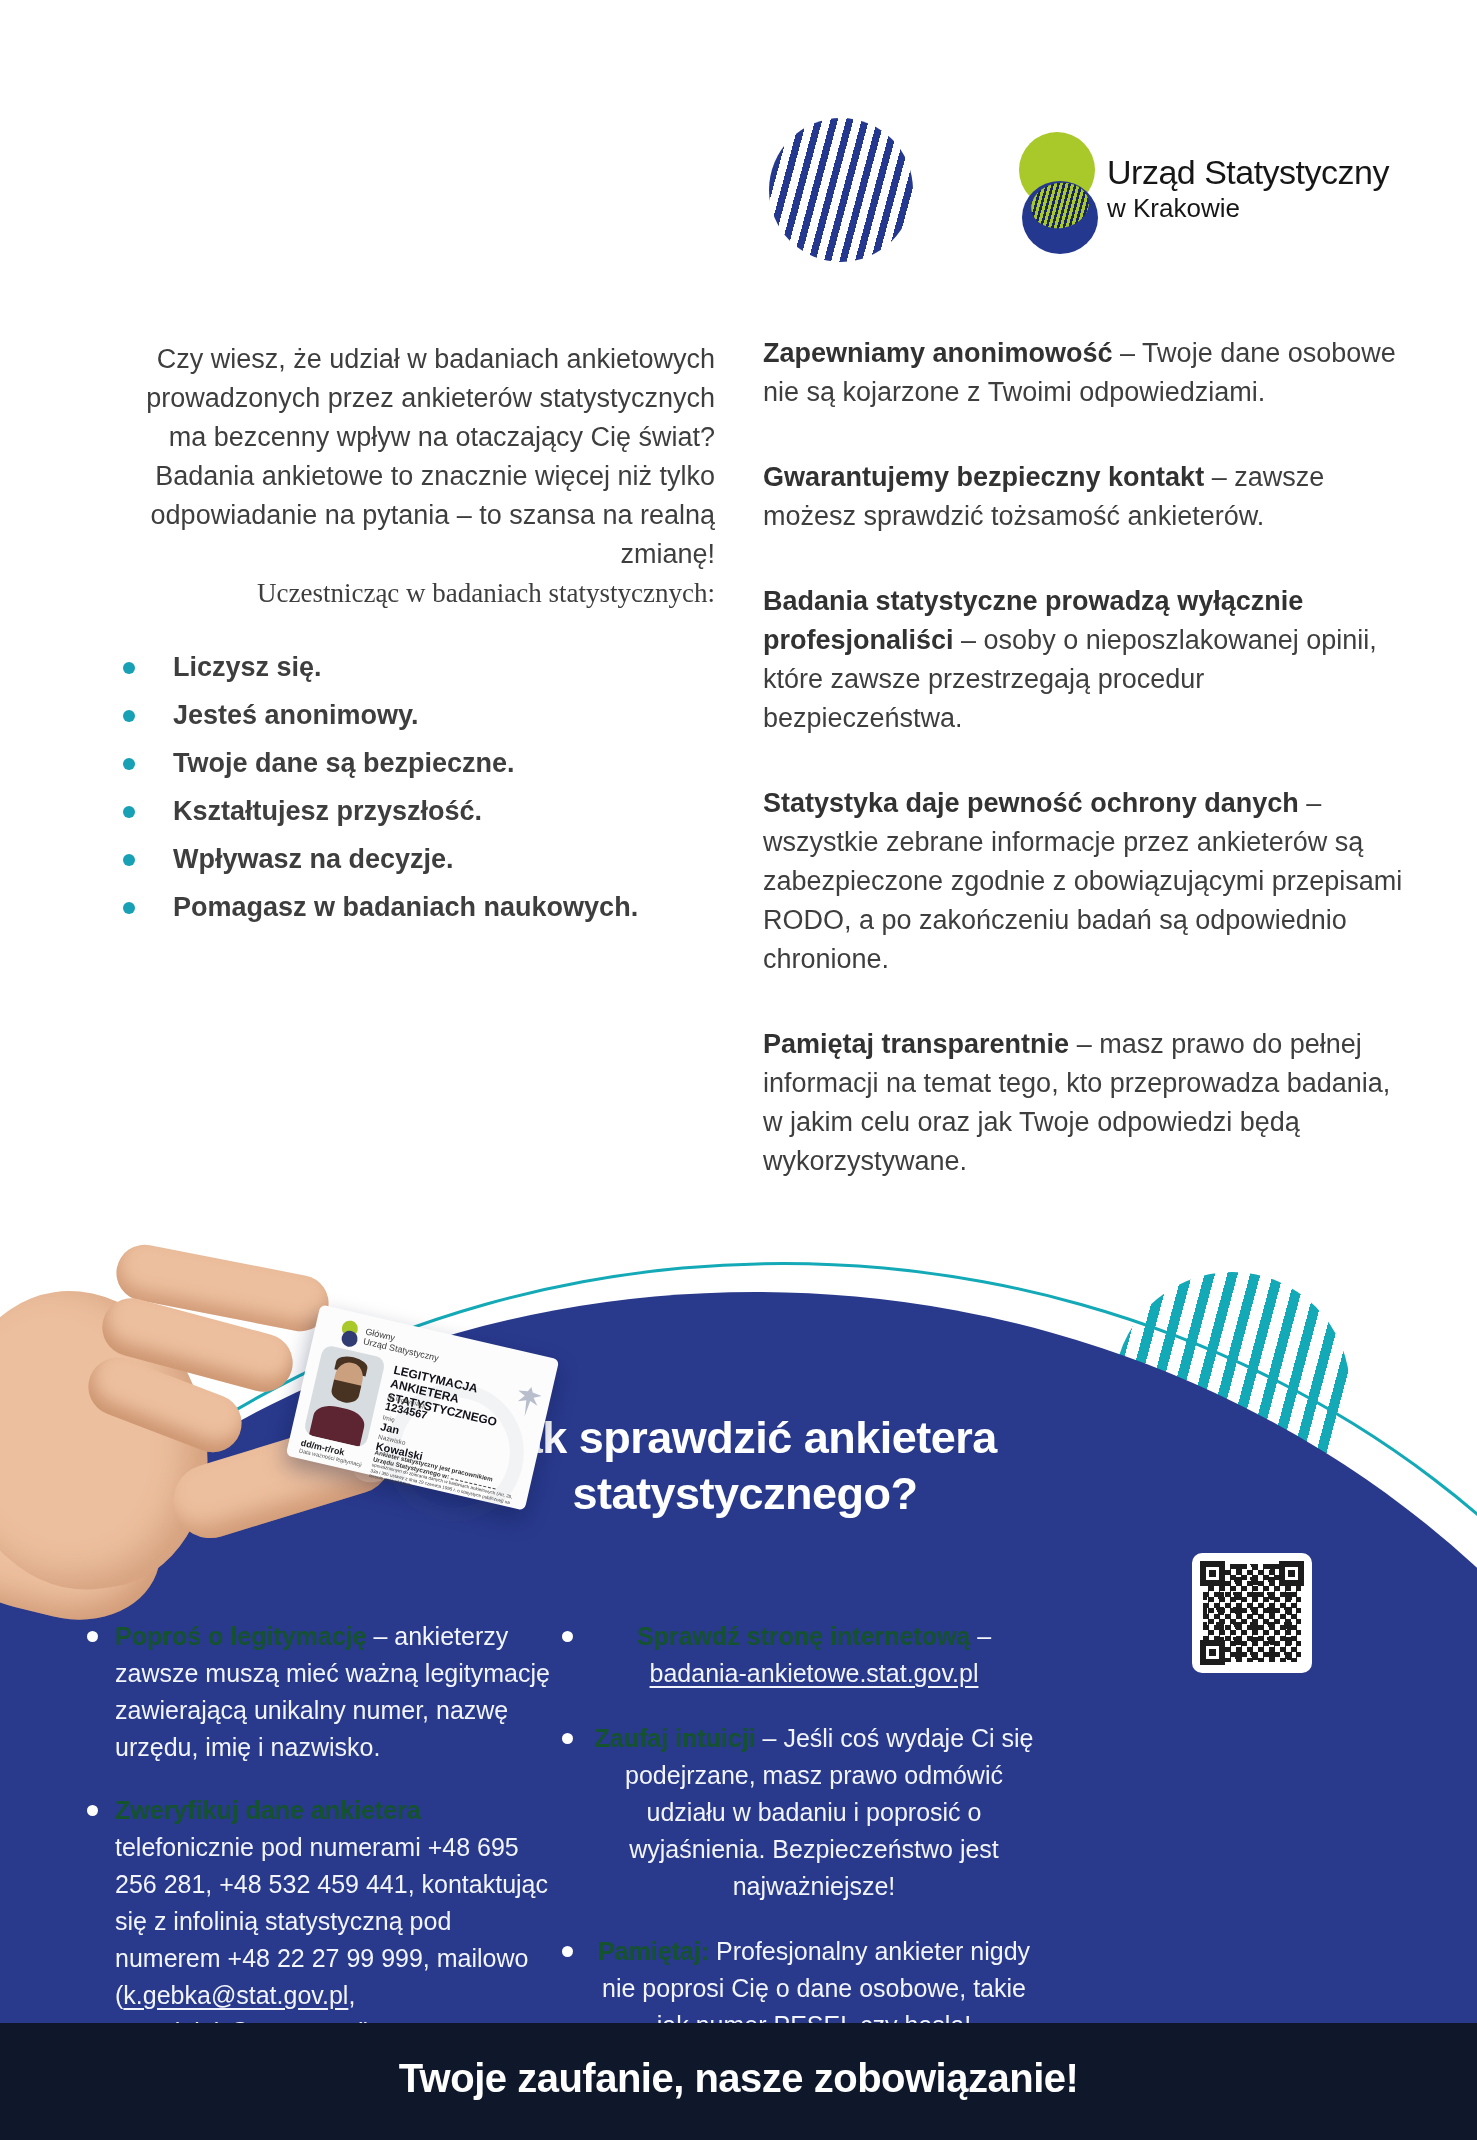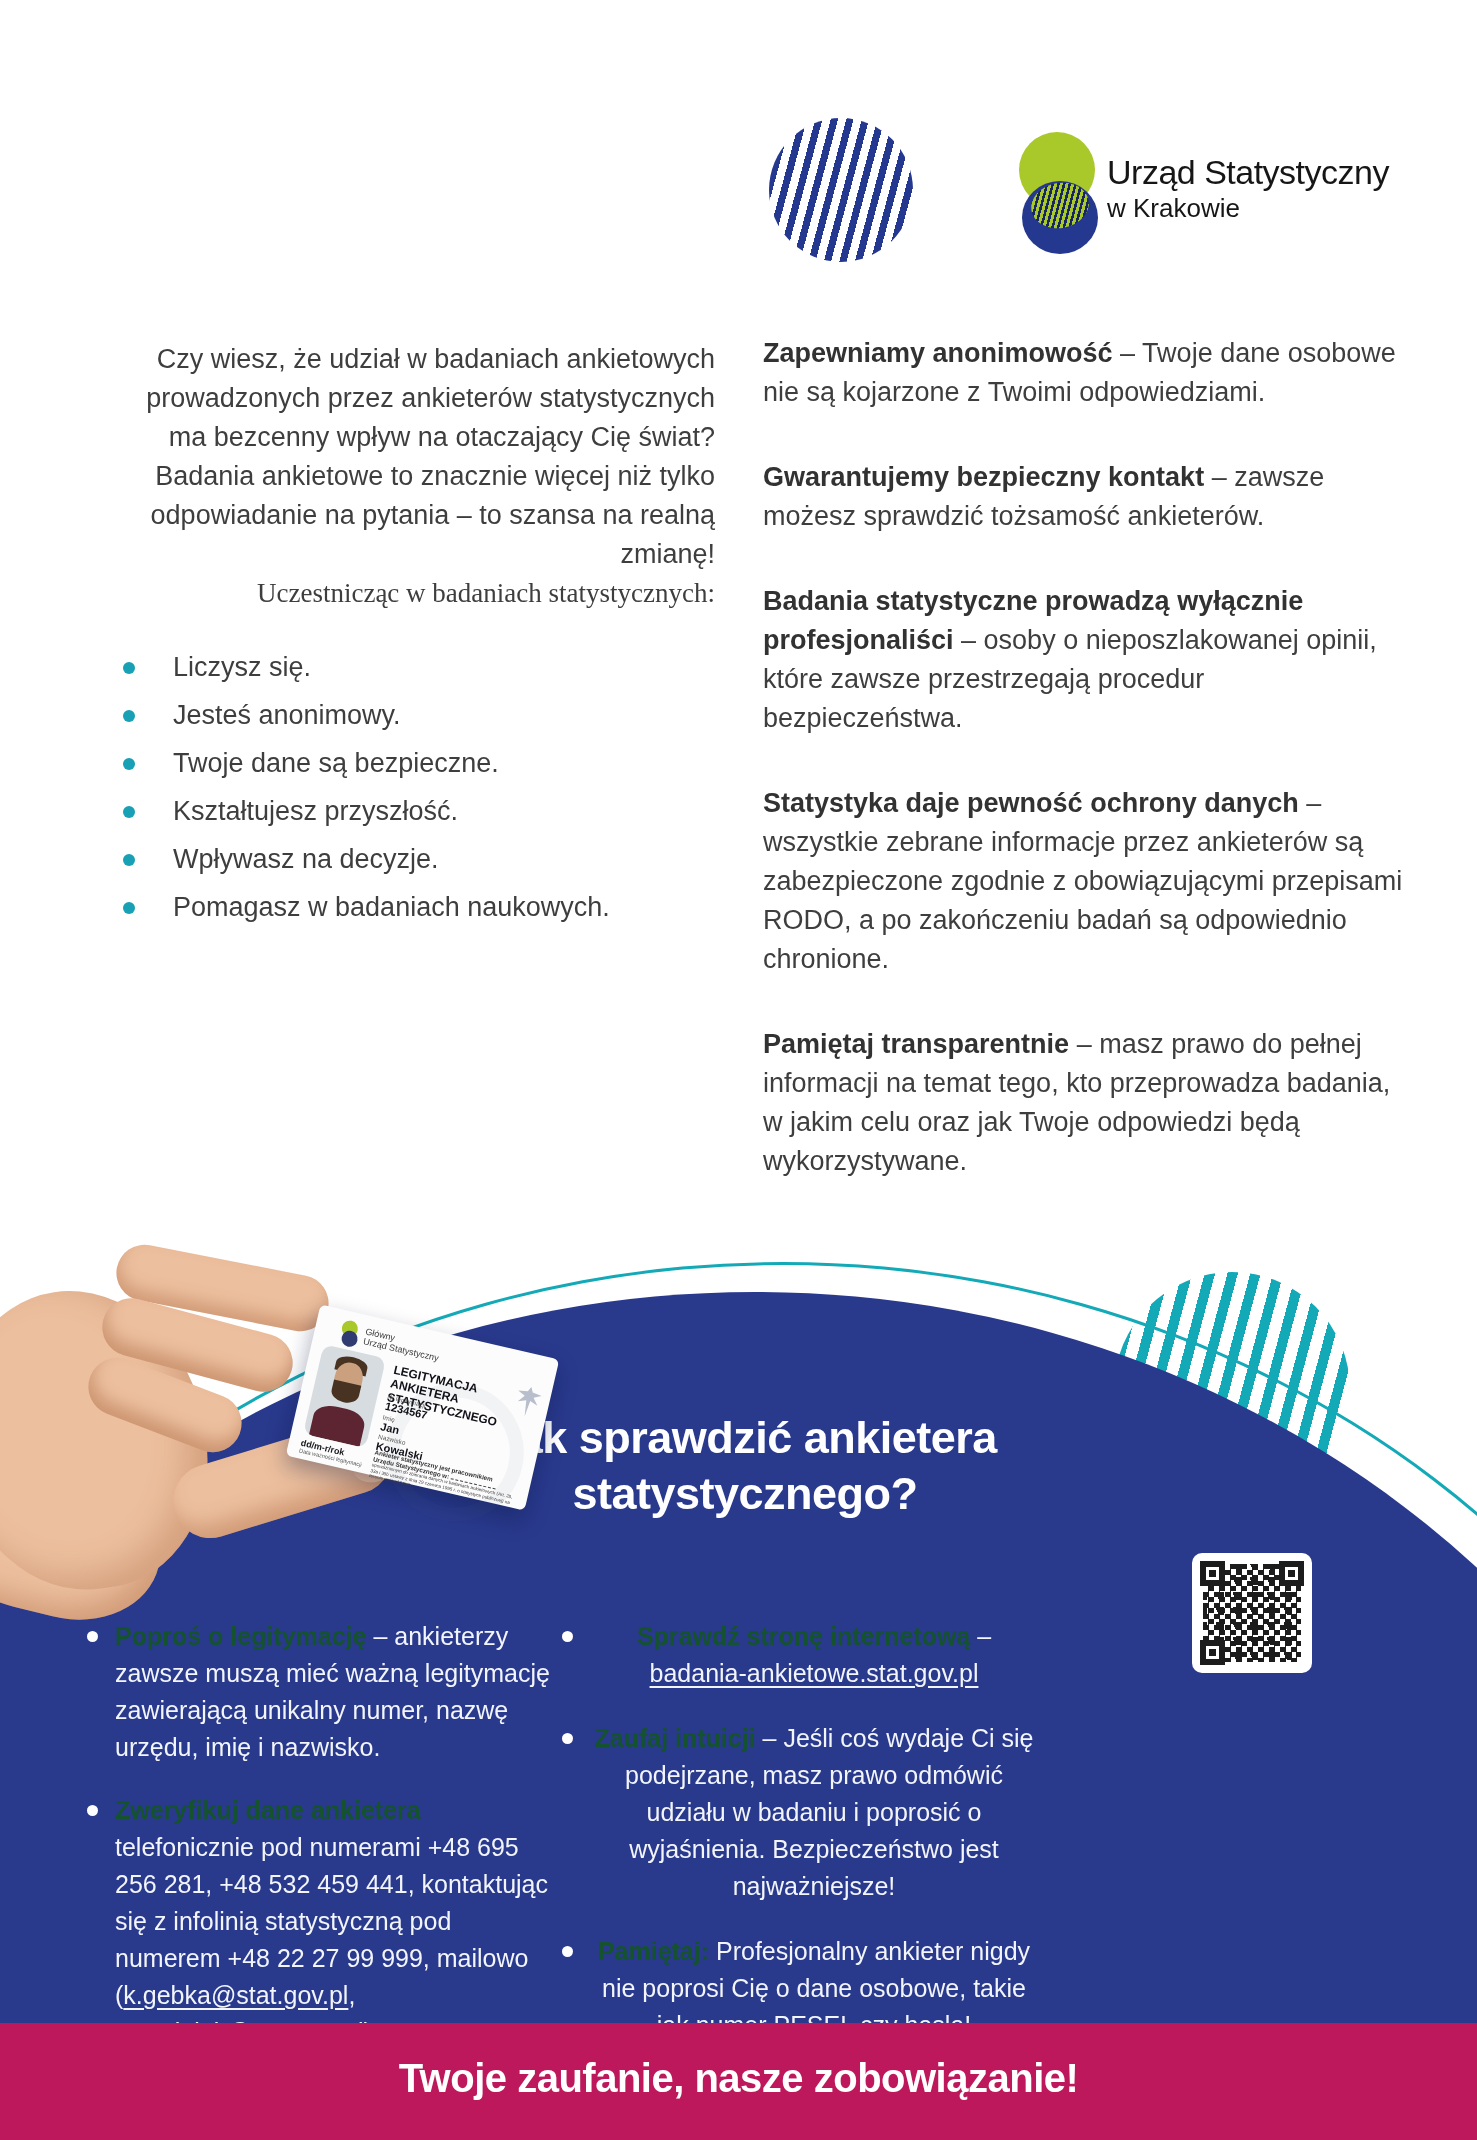--- a/index.html
+++ b/index.html
@@ -20,21 +20,21 @@
         transform:rotate(-10deg);
         background:repeating-linear-gradient(115deg,#17265f 0 2.5px,#a9c829 2.5px 5.5px);}
   .logo-t1{position:absolute;left:92px;top:58px;font-size:34px;color:#161616;letter-spacing:-0.5px;white-space:nowrap;}
   .logo-t2{position:absolute;left:92px;top:98px;font-size:26px;color:#161616;white-space:nowrap;}
   
   .col-left{position:absolute;left:115px;top:340px;width:600px;font-size:27px;line-height:39px;z-index:2;}
   .col-right{position:absolute;left:763px;top:334px;width:648px;font-size:27px;line-height:39px;z-index:2;}
   .col-right p{margin:0 0 46px 0;}
   .col-left p{margin:0;text-align:right;}
   .list-heading{margin-top:48px;font-family:Liberation Serif, serif;}
-  ul.benefits{list-style:none;margin:30px 0 0 0;padding:0;}
+  ul.benefits{list-style:none;margin:30px 0 0 0;padding:0;font-weight:bold;}
   ul.benefits li{position:relative;padding-left:58px;line-height:48px;}
   ul.benefits .dot{position:absolute;left:8px;top:19px;width:12px;height:12px;border-radius:50%;background:#18a0b5;}
   .closing{margin-top:62px !important;}
   b{color:#323232;}
   
   .teal-ring{position:absolute;left:-245px;top:1262px;width:2050px;height:1900px;border-radius:50%;
         border:3px solid #14a9b7;z-index:1;}
   .dome-stripes{position:absolute;left:1114px;top:1272px;width:236px;height:236px;border-radius:50%;
         background:repeating-linear-gradient(105deg,#14a9b7 0 10px,transparent 10px 22px);z-index:1;}
   .dome{position:absolute;left:-270px;top:1292px;width:2050px;height:1900px;border-radius:50%;
@@ -95,21 +95,21 @@
   .c-title{position:absolute;left:86px;top:40px;width:152px;font-size:12px;font-weight:bold;line-height:14px;color:#101018;}
   .c-lab{position:absolute;font-size:6.5px;color:#5a5a5a;}
   .c-val{position:absolute;font-size:11px;font-weight:bold;color:#101018;line-height:11px;}
   .c-emp{position:absolute;left:86px;top:128px;width:150px;font-size:6.3px;line-height:7.2px;color:#222;}
   .c-emp .dash{display:inline-block;width:46px;border-bottom:1px dashed #444;height:5px;}
   .c-legal{font-size:4.6px;line-height:5.4px;color:#3c3c3c;}
   .c-valid1{position:absolute;left:12px;top:134px;font-size:9px;font-weight:bold;}
   .c-valid2{position:absolute;left:12px;top:144px;font-size:5.6px;color:#555;}
   .c-eagle{position:absolute;right:8px;top:32px;width:26px;height:32px;}
   
-  .footer{position:absolute;left:0;top:2023px;width:1477px;height:117px;background:#be185d;z-index:5;}
+  .footer{position:absolute;left:0;top:2023px;width:1477px;height:117px;background:#0f172a;z-index:5;}
   .footer-text{position:absolute;width:100%;top:33px;text-align:center;color:#ffffff;
         font-size:40px;font-weight:bold;letter-spacing:-0.5px;}
 </style>
 </head>
 <body>
 
 <div id="page">
 
   <div class="hdr-stripes"></div>
 

